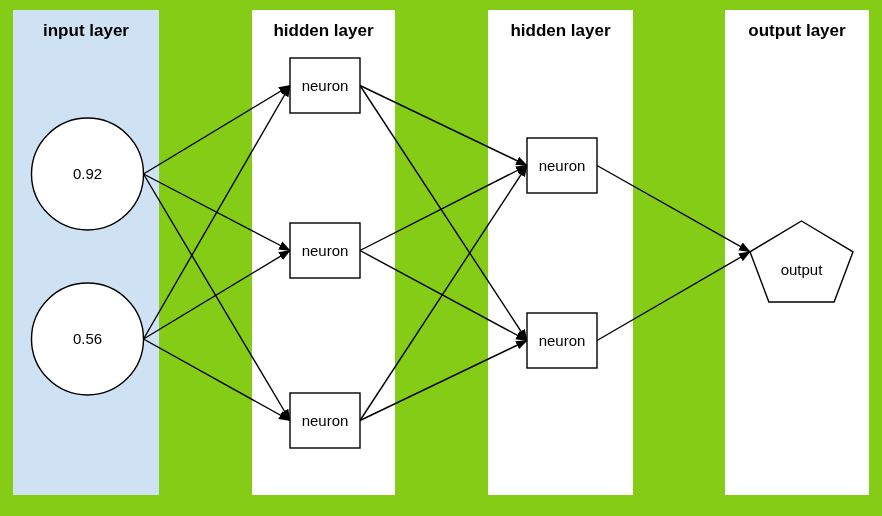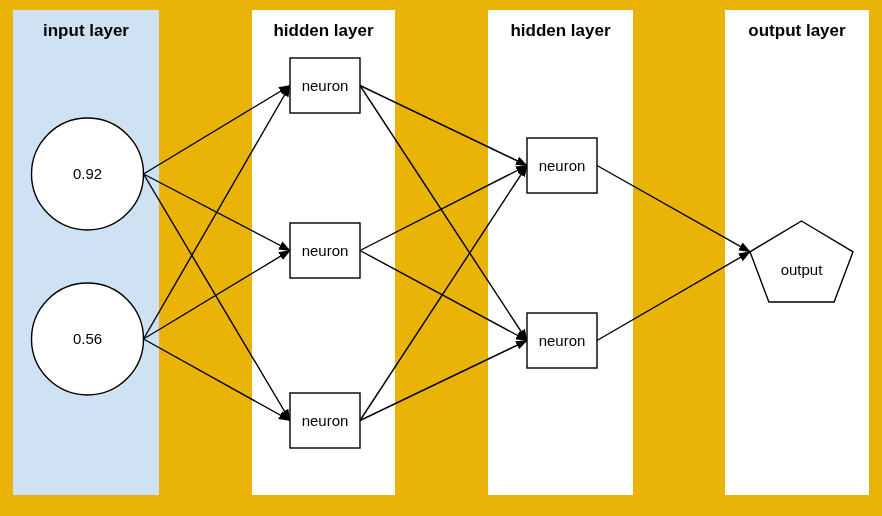--- a/index.html
+++ b/index.html
@@ -8,21 +8,21 @@
     background: #000000;
     width: 882px;
     height: 516px;
     overflow: hidden;
     font-family: "Liberation Sans", sans-serif;
   }
   .stage {
     position: relative;
     width: 882px;
     height: 516px;
-    background: #eab308;
+    background: #84cc16;
   }
   svg { display: block; }
   .panel {
     stroke: none;
   }
   .layer-title {
     font-family: "Liberation Sans", sans-serif;
     font-size: 17px;
     font-weight: bold;
     fill: #000000;

